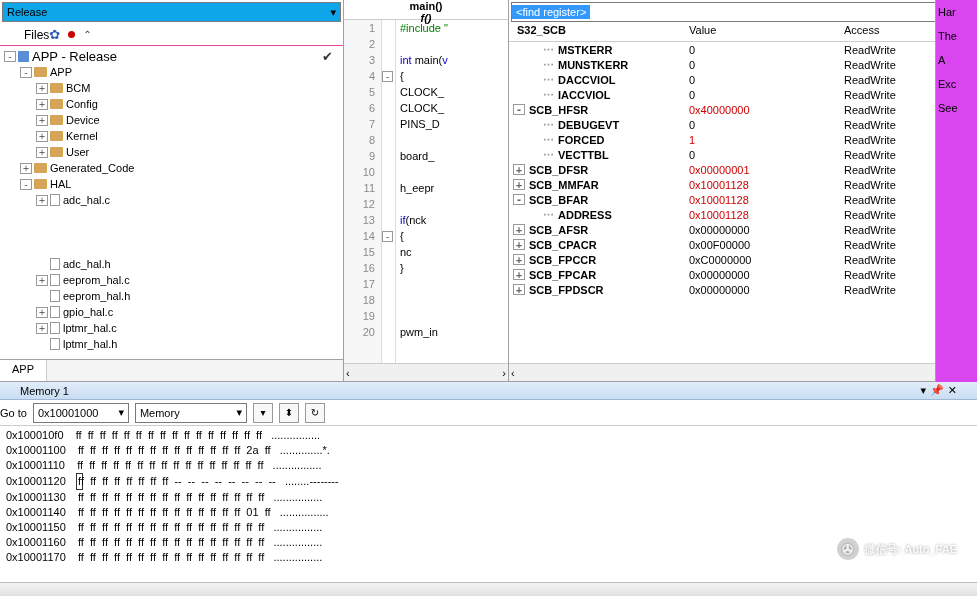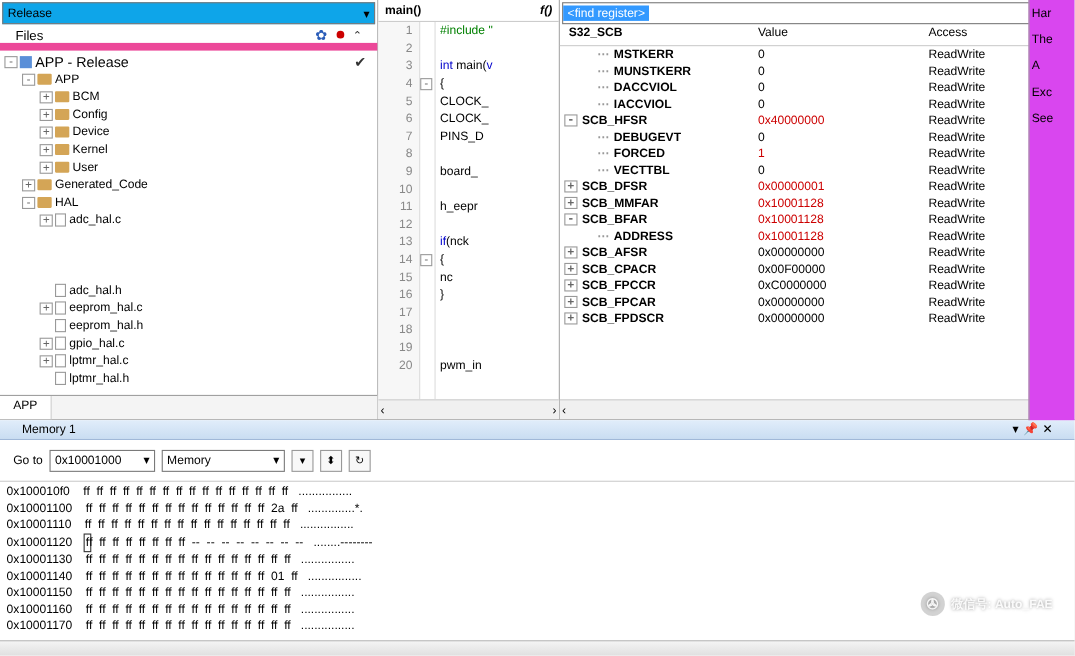--- a/index.html
+++ b/index.html
@@ -1,36 +1,36 @@
 <!DOCTYPE html>
 <html><head>
 <meta charset="utf-8">
 <style>
 * { margin: 0; padding: 0; box-sizing: border-box; font-family: "Segoe UI", Tahoma, sans-serif; font-size: 11px; }
 body { background: #f0f0f0; width: 977px; height: 596px; overflow: hidden; position: relative; }
 .container { display: flex; flex-direction: column; height: 100%; }
 .top-row { display: flex; height: 382px; border-bottom: 1px solid #a0a0a0; }
 .left-panel { width: 344px; border-right: 1px solid #a0a0a0; display: flex; flex-direction: column; background: #fff; }
 .release-dropdown { height: 20px; border: 1px solid #7a7a7a; margin: 2px; display: flex; align-items: center; padding: 0 4px; background: #0ea5e9; justify-content: space-between; }
-.files-header { height: 22px; display: flex; align-items: center; padding: 0 14px; border-bottom: 7px solid #ec4899; justify-content: space-between; }
+.files-header { height: 22px; display: flex; align-items: center; padding: 0 24px; border-bottom: 1px solid #ec4899; }
 .files-header-right { display: flex; gap: 8px; align-items: center; }
 .gear-icon { color: #2a5cb8; font-size: 13px; }
 .red-dot { width: 7px; height: 7px; background: #cc0000; border-radius: 50%; }
 .caret { font-size: 10px; color: #333; }
 .tree { flex: 1; overflow: auto; padding: 2px 0; font-size: 12px; }
 .tree-item { display: flex; align-items: center; height: 16px; padding-left: 4px; white-space: nowrap; }
 .expander { width: 12px; text-align: center; font-family: monospace; font-size: 10px; color: #666; border: 1px solid #999; line-height: 9px; height: 11px; margin-right: 2px; cursor: pointer; display: inline-flex; justify-content: center; align-items: center; }
 .expander.leaf { border: none; }
 .icon-folder { display: inline-block; width: 13px; height: 10px; background: #d4a556; margin-right: 3px; border-radius: 1px; }
 .icon-cube { display: inline-block; width: 11px; height: 11px; background: #5a8fd8; margin-right: 3px; }
 .icon-file { display: inline-block; width: 10px; height: 12px; background: #fff; border: 1px solid #999; margin-right: 3px; }
 .tab-bar { height: 22px; border-top: 1px solid #a0a0a0; display: flex; background: #f4f4f4; }
 .tab { padding: 3px 12px; border-right: 1px solid #ccc; background: #fff; }
 .center-panel { width: 165px; border-right: 1px solid #a0a0a0; display: flex; flex-direction: column; background: #fff; }
-.center-header { height: 20px; border-bottom: 1px solid #ccc; display: flex; align-items: center; justify-content: space-between; padding: 0 6px; font-weight: bold; font-size: 13px; }
+.center-header { height: 20px; border-bottom: 1px solid #ccc; display: flex; align-items: center; justify-content: space-between; padding: 0 6px; font-weight: bold; font-size: 13px; flex-direction: column; }
 .code-area { flex: 1; overflow: hidden; display: flex; font-family: Consolas, monospace; font-size: 12px; }
 .gutter { width: 38px; background: #f7f7f7; border-right: 1px solid #ddd; text-align: right; padding-right: 6px; color: #888; }
 .gutter-line { height: 16px; line-height: 16px; }
 .fold-col { width: 14px; border-right: 1px solid #ddd; }
 .fold-mark { height: 16px; display: flex; justify-content: center; align-items: center; font-size: 9px; color: #888; }
 .code-lines { flex: 1; overflow: hidden; }
 .code-line { height: 16px; line-height: 16px; white-space: nowrap; padding-left: 4px; }
 .kw { color: #0000cc; }
 .pp { color: #008000; }
 .hscroll { height: 18px; background: #f0f0f0; border-top: 1px solid #ccc; display: flex; align-items: center; justify-content: space-between; padding: 0 2px; }
@@ -46,21 +46,21 @@
 .reg-name { width: 180px; display: flex; align-items: center; font-weight: bold; }
 .reg-name .expander { margin-left: 4px; }
 .reg-value { width: 155px; }
 .reg-access { flex: 1; }
 .red-val { color: #cc0000; }
 .side-panel { position: absolute; right: 0; top: 0; width: 42px; height: 382px; background: #d946ef; border-left: 1px solid #a0a0a0; font-size: 12px; overflow: hidden; padding: 6px 2px; }
 .side-word { margin-bottom: 12px; white-space: nowrap; }
 .memory-panel { flex: 1; display: flex; flex-direction: column; background: #fff; }
 .memory-title { height: 18px; background: linear-gradient(#e1edfa, #c9ddf2); display: flex; align-items: center; padding: 0 20px; justify-content: space-between; border-bottom: 1px solid #a0b8d8; }
 .memory-title-right { display: flex; gap: 4px; font-size: 10px; }
-.memory-toolbar { height: 38px; display: flex; align-items: center; padding: 0 12px; gap: 6px; border-bottom: 1px solid #ccc; }
+.memory-toolbar { height: 26px; display: flex; align-items: center; padding: 0 0; gap: 6px; border-bottom: 1px solid #ccc; }
 .mem-input { border: 1px solid #7a7a7a; height: 20px; padding: 0 4px; background: #fff; display: flex; align-items: center; justify-content: space-between; }
 .mem-input.addr { width: 96px; }
 .mem-input.type { width: 112px; }
 .mem-btn { width: 20px; height: 20px; border: 1px solid #999; background: #f8f8f8; display: flex; justify-content: center; align-items: center; font-size: 10px; }
 .memory-content { flex: 1; overflow: auto; font-family: Consolas, monospace; font-size: 13px; padding: 2px 6px; line-height: 15px; white-space: pre; }
 .addr-cursor { border: 1px solid #333; display: inline-block; padding: 0 1px; margin: 0 -2px; }
 .watermark { position: absolute; right: 20px; bottom: 36px; color: rgba(255,255,255,0.9); font-size: 18px; font-weight: bold; display: flex; align-items: center; gap: 6px; text-shadow: 0 0 3px rgba(0,0,0,0.4); }
 .wm-icon { width: 22px; height: 22px; border-radius: 50%; background: rgba(180,180,180,0.6); display: flex; justify-content: center; align-items: center; font-size: 13px; }
 .checkmark { color: #333; font-size: 13px; }
 .bottom-scroll { height: 14px; background: linear-gradient(#f4f4f4,#e0e0e0); border-top: 1px solid #bbb; }

